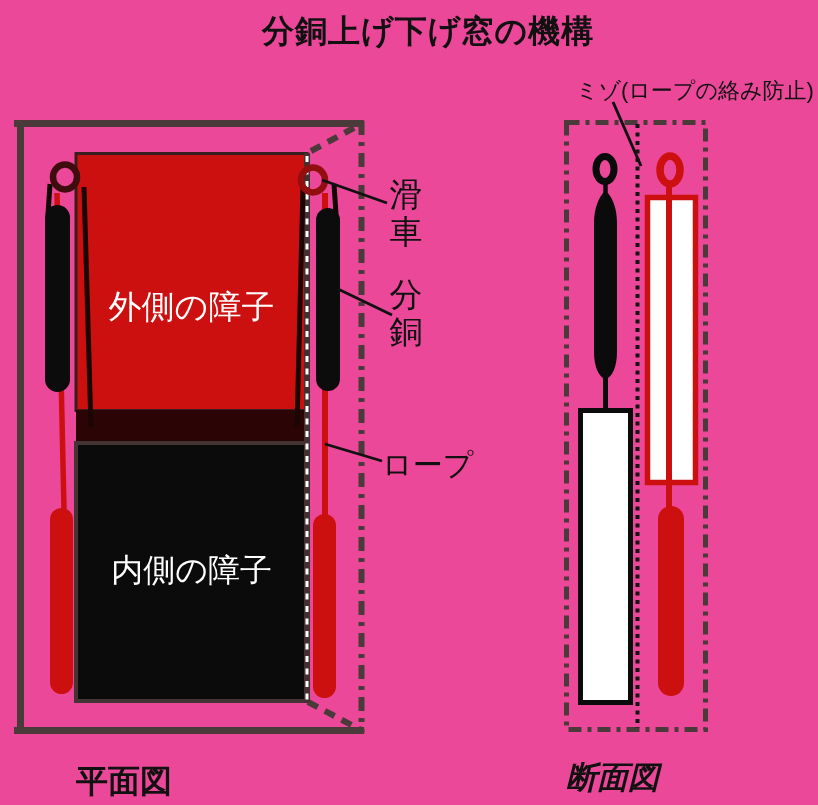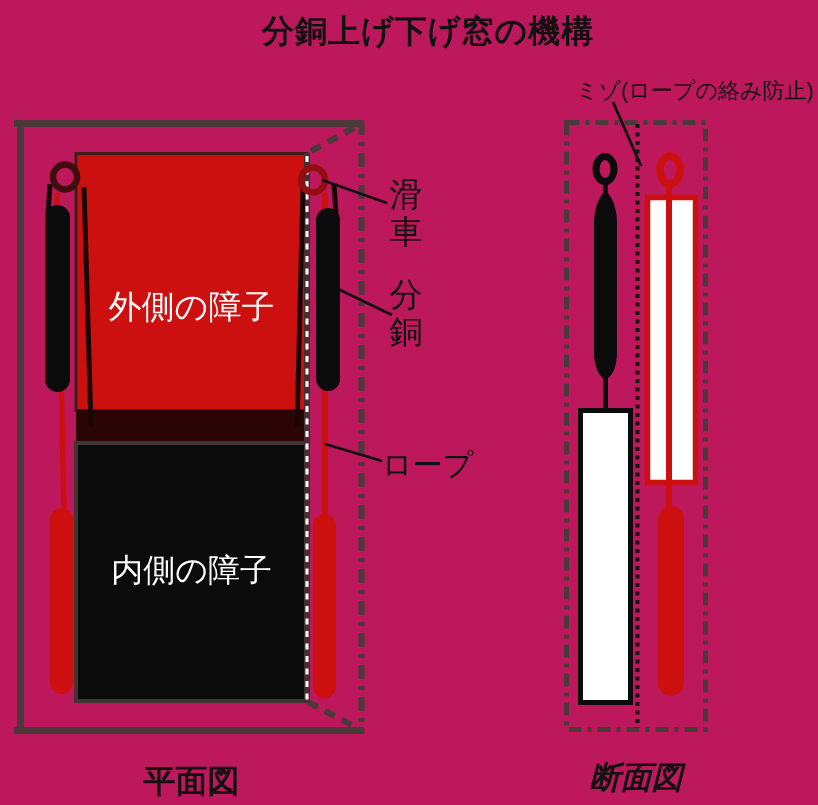--- a/index.html
+++ b/index.html
@@ -1,23 +1,23 @@
 <!DOCTYPE html>
 <html style="--red: #cc1010; --frame: #4a3a3a; --ink: #0b0b0b; --overlap: #2b0505; --label: #111111;"><head>
 <meta charset="utf-8">
 <style>
   html,body{margin:0;padding:0;background:#ffffff;}
   .stage{
-    position:relative;width:818px;height:805px;background:#be185d;overflow:hidden;
+    position:relative;width:818px;height:805px;background:#ec4899;overflow:hidden;
     font-family:"Liberation Sans","DejaVu Sans",sans-serif;color:#111;
   }
   .stage svg{position:absolute;left:0;top:0;}
   .lbl{position:absolute;white-space:nowrap;}
   .title{font-size:32px;font-weight:700;letter-spacing:1px;}
-  .caption{font-size:32px;font-weight:600;text-align:center;}
+  .caption{font-size:32px;font-weight:600;text-align:left;}
   .sash-label{color:#fff;font-size:33px;text-align:center;}
   .v-label{font-size:33px;line-height:1.13;white-space:pre-line;text-align:center;width:40px;}
   .h-label{font-size:30px;}
   .small-label{font-size:22px;}
   
   .s-frame{stroke:var(--frame);}
   .s-red{stroke:var(--red);}
   .f-red{fill:var(--red);}
   .s-ink{stroke:var(--ink);}
   .f-ink{fill:var(--ink);}

